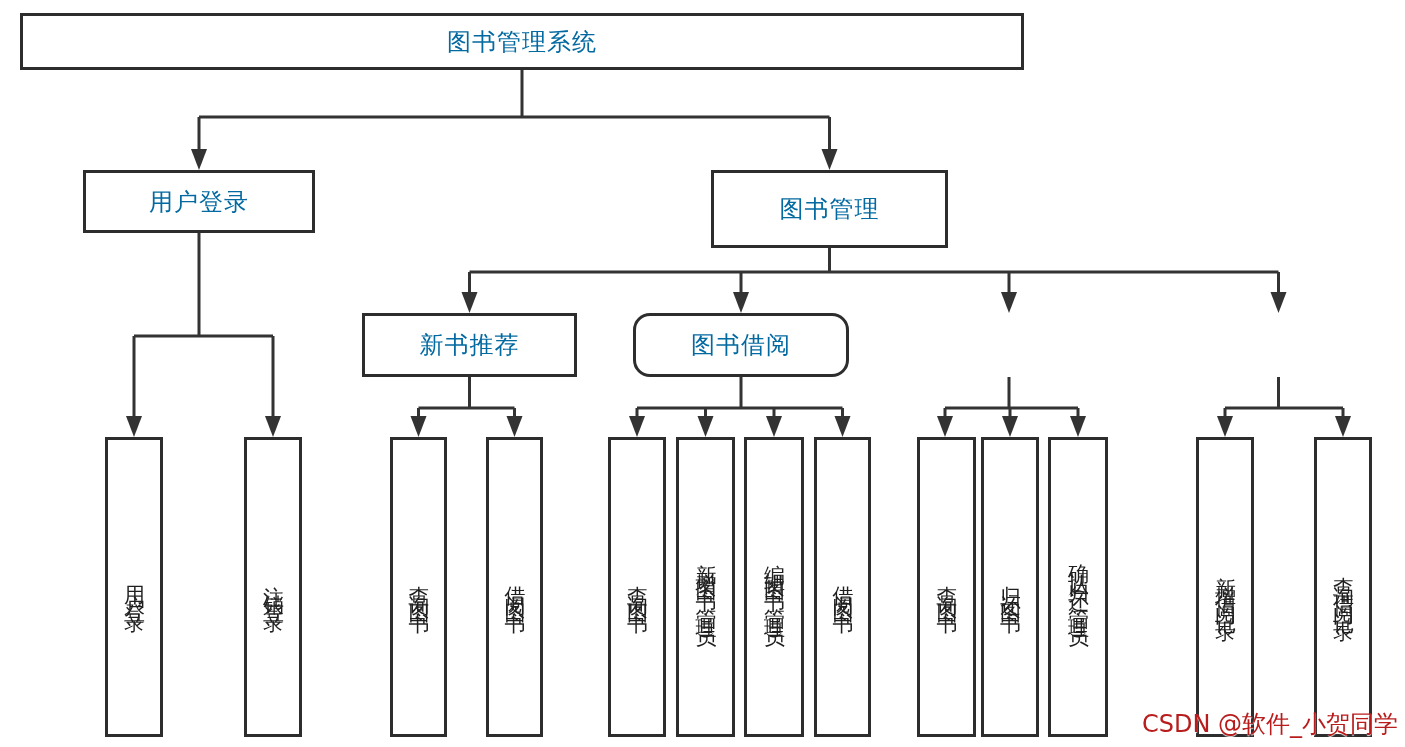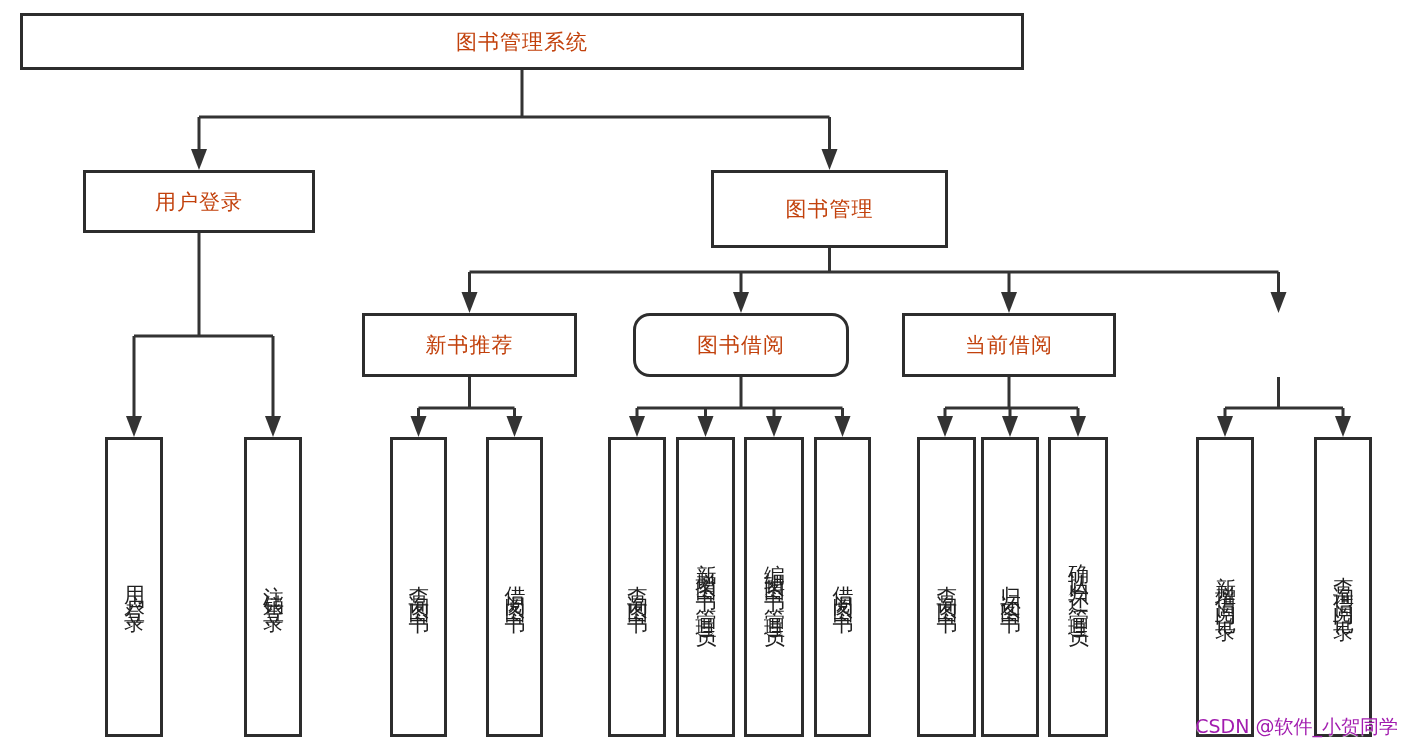--- a/index.html
+++ b/index.html
@@ -14,23 +14,23 @@
   #wires{position:absolute;left:0;top:0;width:1405px;height:747px;}
   .box{
     position:absolute;
     background:#ffffff;
     border:3px solid #2d2d2d;
     box-sizing:border-box;
     display:flex;align-items:center;justify-content:center;
     color:#1f1f1f;
   }
   .hlabel{
-    font-size:21px;
+    font-size:24px;
     letter-spacing:1px;
-    color:#c2410c;
+    color:#0369a1;
     white-space:nowrap;
     font-family:Liberation Mono, monospace;
   }
   .vtext{
     writing-mode:vertical-rl;
     text-orientation:mixed;
     font-size:21px;
     letter-spacing:9px;
     line-height:1;
     color:#1f1f1f;
@@ -55,22 +55,22 @@
   .b-f7{left:744px;width:60px;}
   .b-f8{left:814px;width:57px;}
   .b-f9{left:917px;width:59px;}
   .b-f10{left:981px;width:58px;}
   .b-f11{left:1048px;width:60px;}
   .b-f12{left:1196px;width:58px;}
   .b-f13{left:1314px;width:58px;}
   .watermark{
     position:absolute;
     right:7px;bottom:7px;
-    font-size:19px;
-    color:#a21caf;
+    font-size:24px;
+    color:#b91c1c;
     text-shadow:0 1px 1px rgba(255,255,255,0.9);
     z-index:6;
     white-space:nowrap;
     margin-left:22px;
   }
 </style>
 </head>
 <body>
 
 <div id="stage">
@@ -128,23 +128,20 @@
   <div class="box b-l2b">
     <span class="hlabel">图书管理</span>
   </div>
 
   <div class="box b-l3a">
     <span class="hlabel">新书推荐</span>
   </div>
   <div class="box b-l3b">
     <span class="hlabel">图书借阅</span>
   </div>
-  <div class="box b-l3c">
-    <span class="hlabel">当前借阅</span>
-  </div>
 
   <div class="box leaf b-f1">
     <span class="vtext">用户登录</span>
   </div>
   <div class="box leaf b-f2">
     <span class="vtext">注销登录</span>
   </div>
   <div class="box leaf b-f3">
     <span class="vtext">查询图书</span>
   </div>

